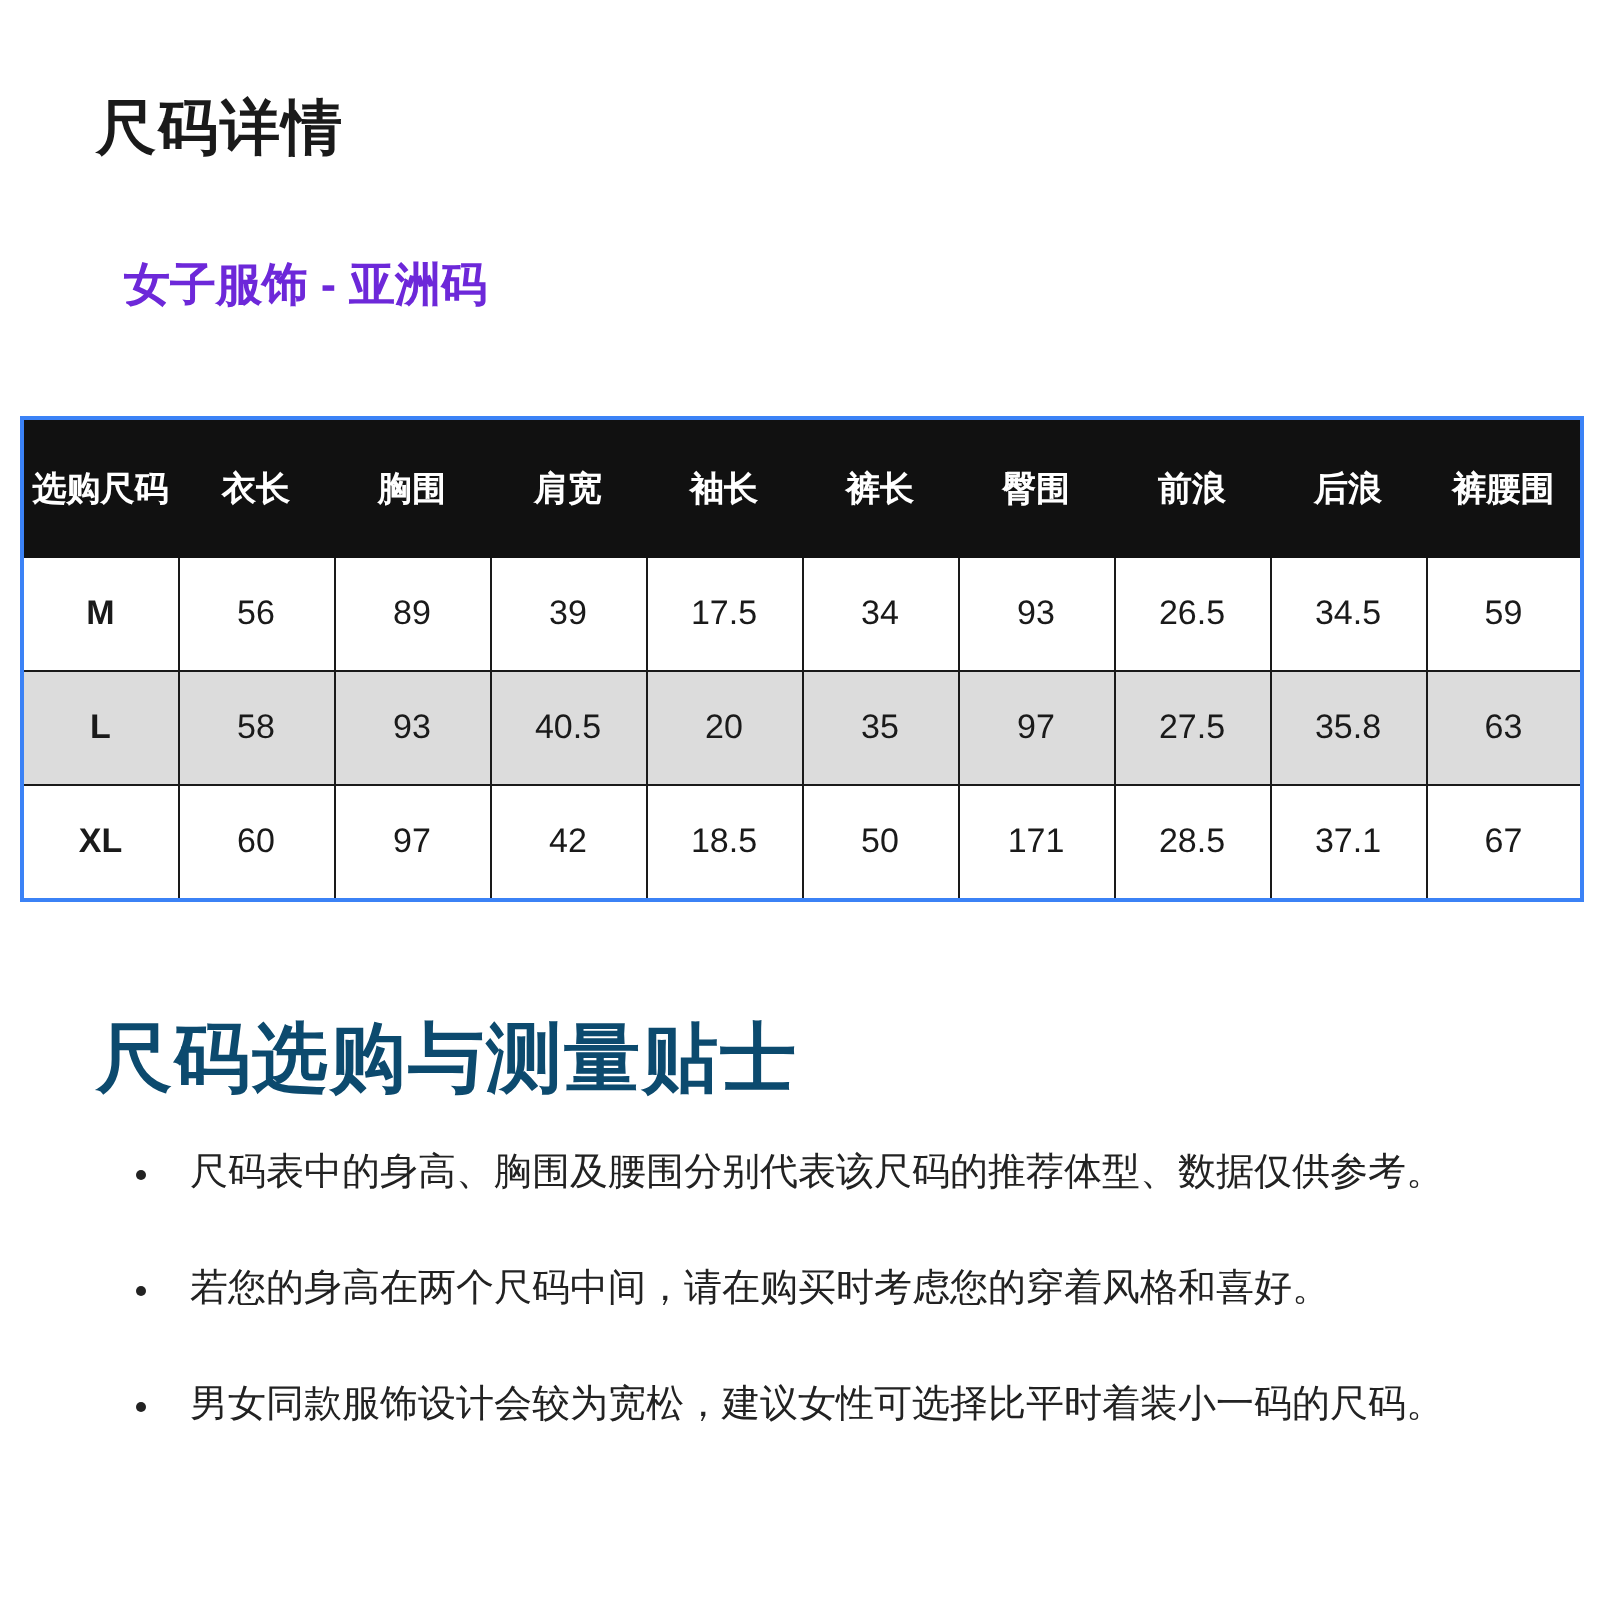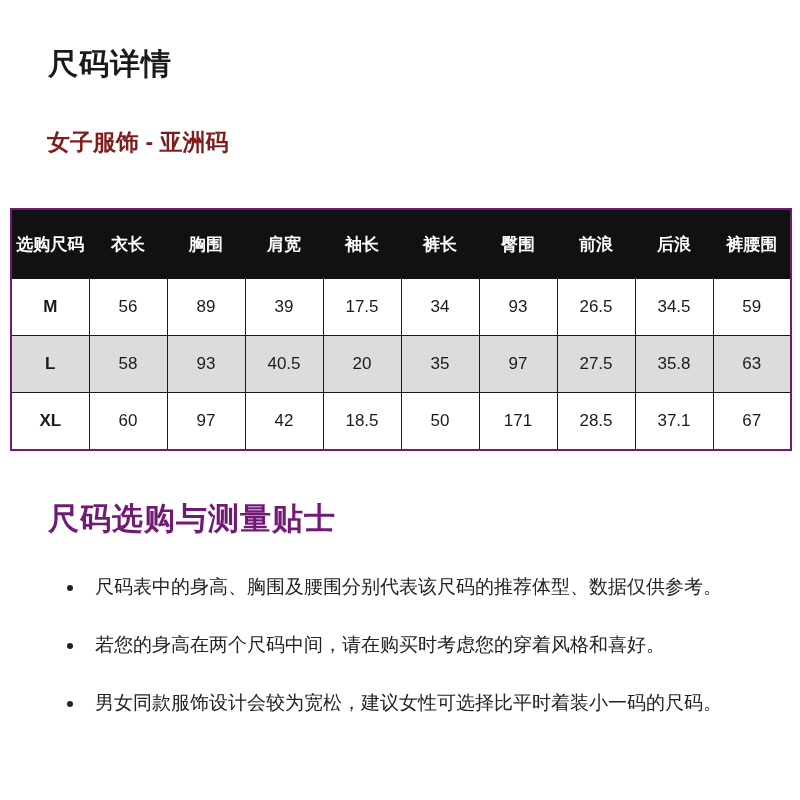--- a/index.html
+++ b/index.html
@@ -11,22 +11,22 @@
     overflow: hidden;
   }
   .page { position: relative; width: 728px; height: 800px; }
 
   .page-title {
     position: absolute; left: 48px; top: 24px;
     font-size: 30px; font-weight: 700; color: #1a1a1a;
     letter-spacing: 1px;
   }
   .section-subtitle {
-    position: absolute; left: 47px; top: 108px;
-    font-size: 23px; font-weight: 700; color: #7f1d1d;
+    position: absolute; left: 62px; top: 108px;
+    font-size: 23px; font-weight: 700; color: #6d28d9;
   }
   .unit-label {
     position: absolute; left: 55px; top: 147px;
     font-size: 19px; font-weight: 400; color: #bdbdbd;
   }
 
   .size-table {
     position: absolute; left: 10px; top: 208px;
     width: 782px;
     border-collapse: collapse;
@@ -42,25 +42,25 @@
   .size-table thead th {
     background: var(--header-bg, #111111);
     color: var(--header-text, #ffffff);
     height: 68px;
     font-weight: 700;
     border-color: #111111;
   }
   .size-table tbody td { height: 56px; background: #ffffff; }
   .size-table tbody tr.alt td { background: var(--row-alt-bg, #dcdcdc); }
   .size-table td.size-cell { font-weight: 700; }
-  .size-table { border: 2px solid #701a75; }
+  .size-table { border: 2px solid #3b82f6; }
 
   .tips-heading {
     position: absolute; left: 48px; top: 472px;
-    font-size: 31px; font-weight: 700; color: #701a75;
+    font-size: 38px; font-weight: 700; color: #0c4a6e;
     letter-spacing: 1px;
   }
   .tips-list {
     position: absolute; left: 48px; top: 556px;
     width: 710px;
     margin: 15px; padding: 0 0 0 22px;
     list-style: disc;
   }
   .tips-list li {
     font-size: 19px;

